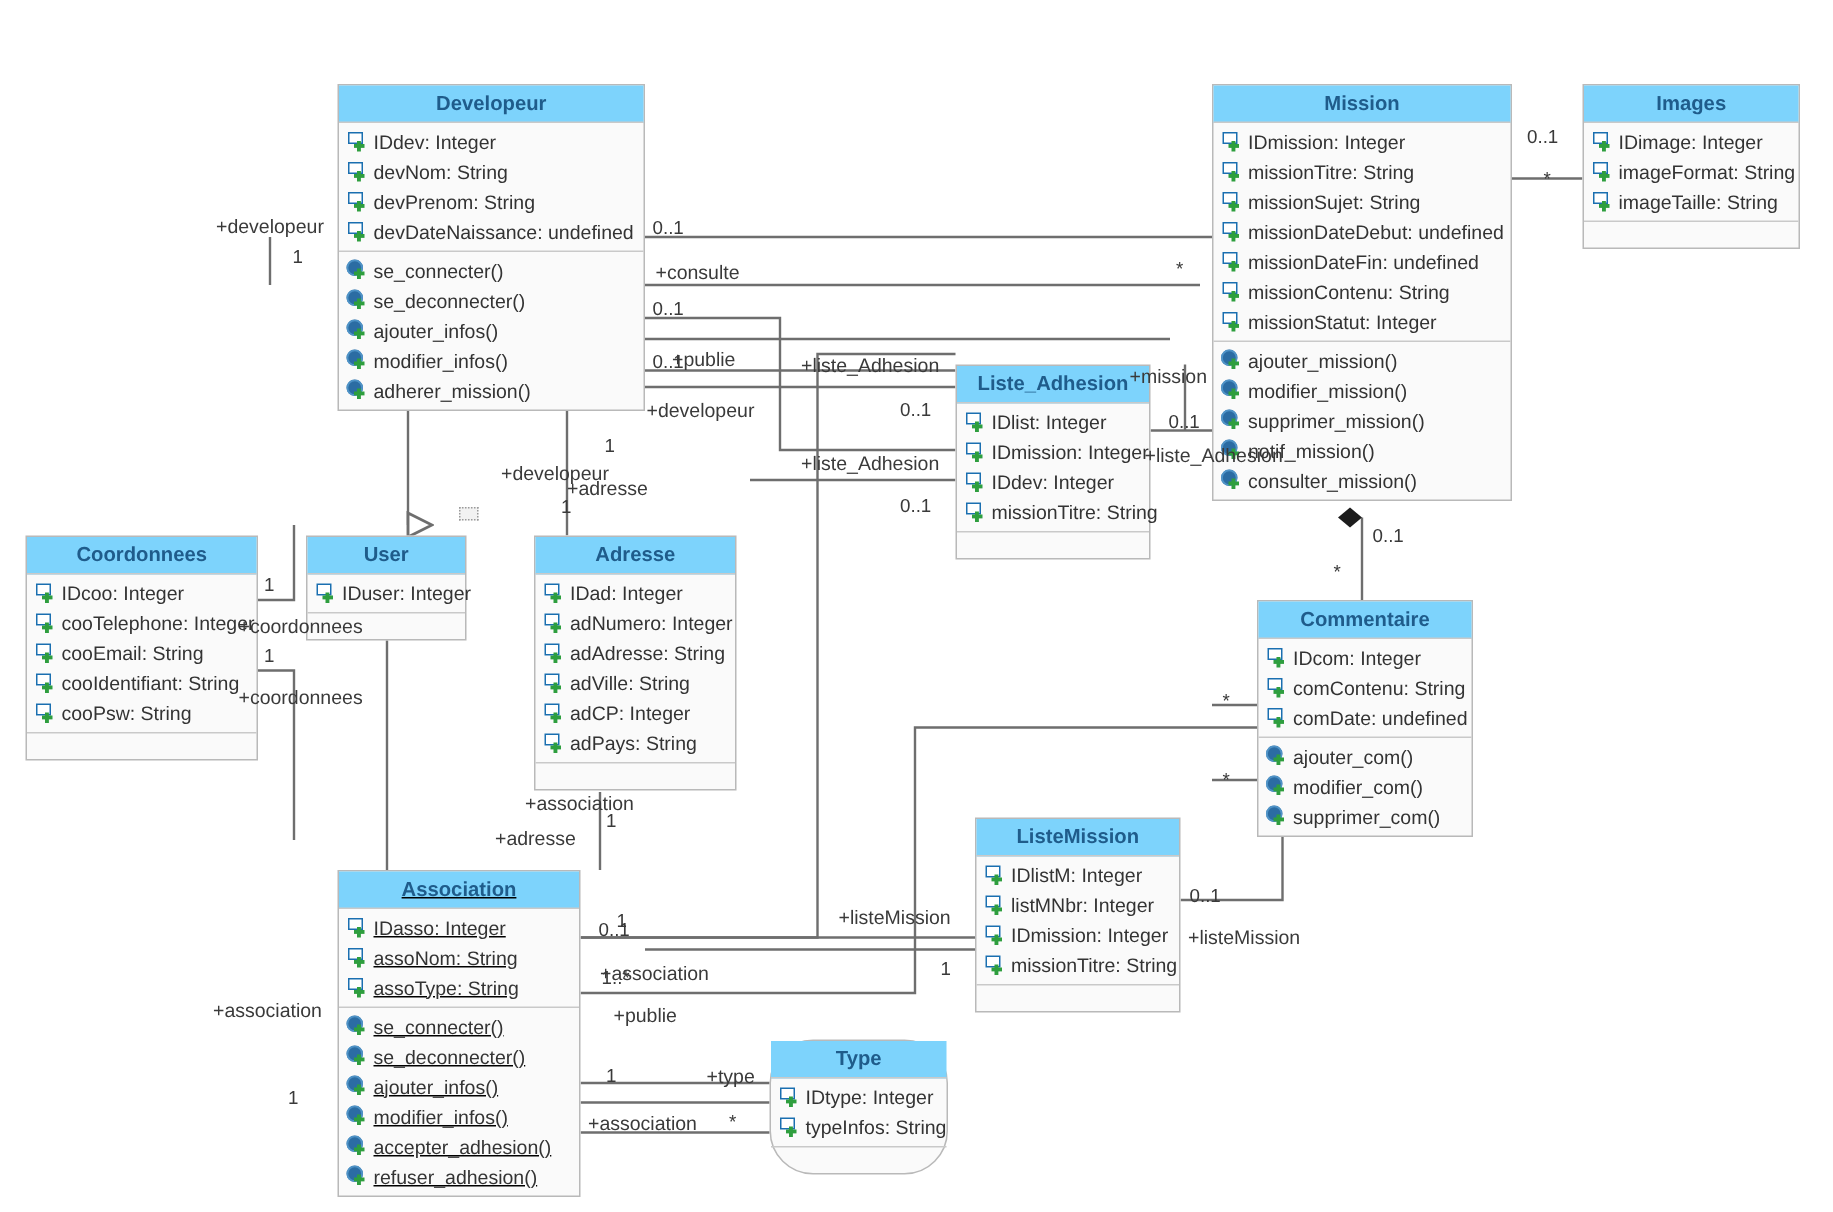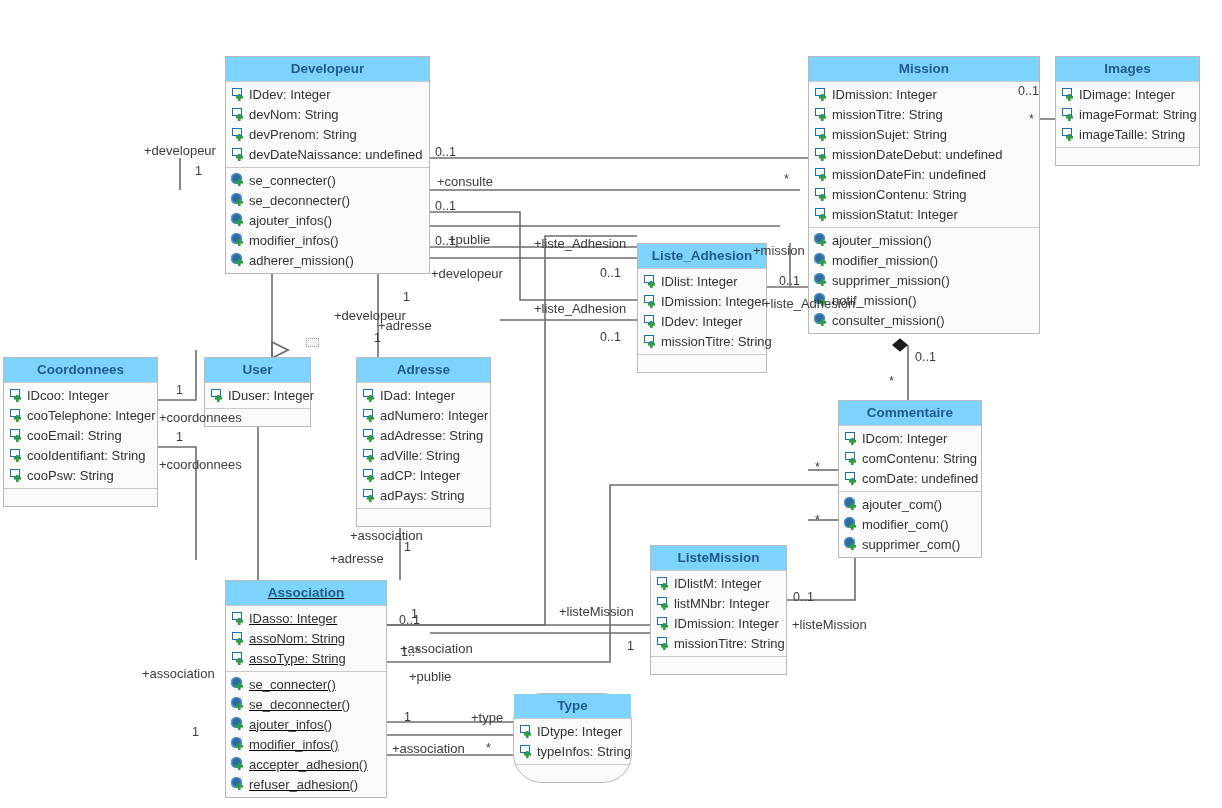--- a/index.html
+++ b/index.html
@@ -232,21 +232,21 @@
         <div class="uml-row">
           <span class="glyph meth"></span>
           <span>modifier_infos()</span>
         </div>
         <div class="uml-row">
           <span class="glyph meth"></span>
           <span>adherer_mission()</span>
         </div>
       </div>
     </div>
-    <div class="uml-class" style="left: 808px; top: 56px; width: 232px;">
+    <div class="uml-class" style="left: 808px; top: 56px; width: 200px;">
       <div class="uml-title">Mission</div>
       <div class="uml-section">
         <div class="uml-row">
           <span class="glyph attr"></span>
           <span>IDmission: Integer</span>
         </div>
         <div class="uml-row">
           <span class="glyph attr"></span>
           <span>missionTitre: String</span>
         </div>
@@ -327,21 +327,21 @@
           <span class="glyph attr"></span>
           <span>IDdev: Integer</span>
         </div>
         <div class="uml-row">
           <span class="glyph attr"></span>
           <span>missionTitre: String</span>
         </div>
       </div>
       <div class="uml-section divided" style="min-height: 12px;"></div>
     </div>
-    <div class="uml-class" style="left: 3px; top: 357px; width: 155px;">
+    <div class="uml-class" style="left: 17px; top: 357px; width: 155px;">
       <div class="uml-title">Coordonnees</div>
       <div class="uml-section">
         <div class="uml-row">
           <span class="glyph attr"></span>
           <span>IDcoo: Integer</span>
         </div>
         <div class="uml-row">
           <span class="glyph attr"></span>
           <span>cooTelephone: Integer</span>
         </div>

